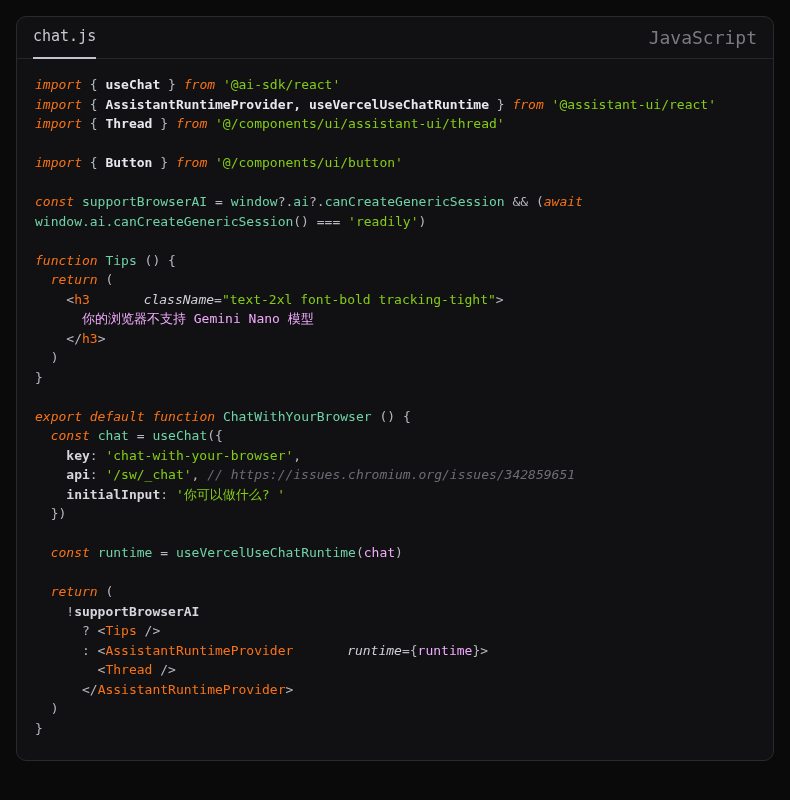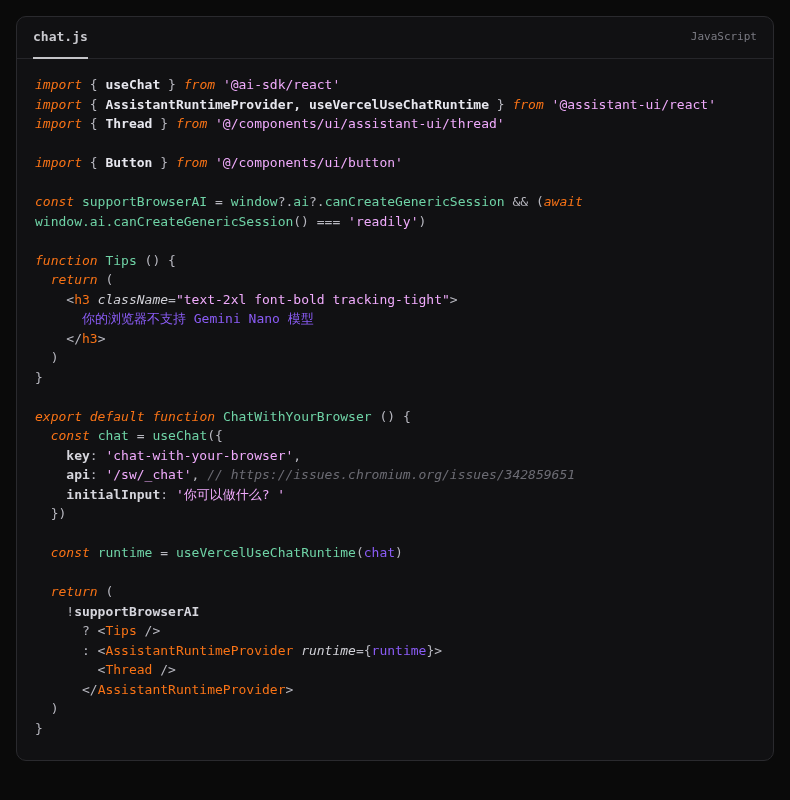--- a/index.html
+++ b/index.html
@@ -21,46 +21,46 @@
   .tab-bar {
     display: flex;
     align-items: center;
     justify-content: space-between;
     padding: 0 16px;
     height: 42px;
     border-bottom: 1px solid #26262a;
   }
   .tab {
     color: #c9c9ce;
-    font-size: 13px;
+    font-size: 15px;
     height: 42px;
     display: flex;
     align-items: center;
     border-bottom: 2px solid #c4c4c8;
-    font-weight: 700;
+    font-weight: 400;
   }
   .lang-label {
     color: #7a7a82;
-    font-size: 11px;
+    font-size: 18px;
   }
   .code-body {
     padding: 16px 18px 22px 18px;
     white-space: pre;
     overflow-x: auto;
   }
   .line { display: block; min-height: 19.5px; }
   .t-key   { color: #f97316; font-style: italic; } 
   .t-id    { color: #e7e7ee; font-weight: 600; }
   .t-punc  { color: #b8b8c0; }
-  .t-str   { color: #f0abfc; }
+  .t-str   { color: #84cc16; }
   .t-comm  { color: #6c6c74; font-style: italic; }
   .t-tag   { color: #f97316; }
-  .t-attr  { color: #d0d0d6; font-style: italic; }
+  .t-attr  { color: #d0d0d6; font-style: italic; margin-left: 46px; }
   .t-func  { color: #6fd3a6; }
-  .t-plain { color: #8b5cf6; }
+  .t-plain { color: #f0abfc; }
   .t-lit   { color: #d6d6dd; font-weight: 600; text-align: center; }
 </style>
 </head>
 <body>
 
 <div class="code-panel">
   <div class="tab-bar">
     <div class="tab">chat.js</div>
     <div class="lang-label">JavaScript</div>
   </div>

